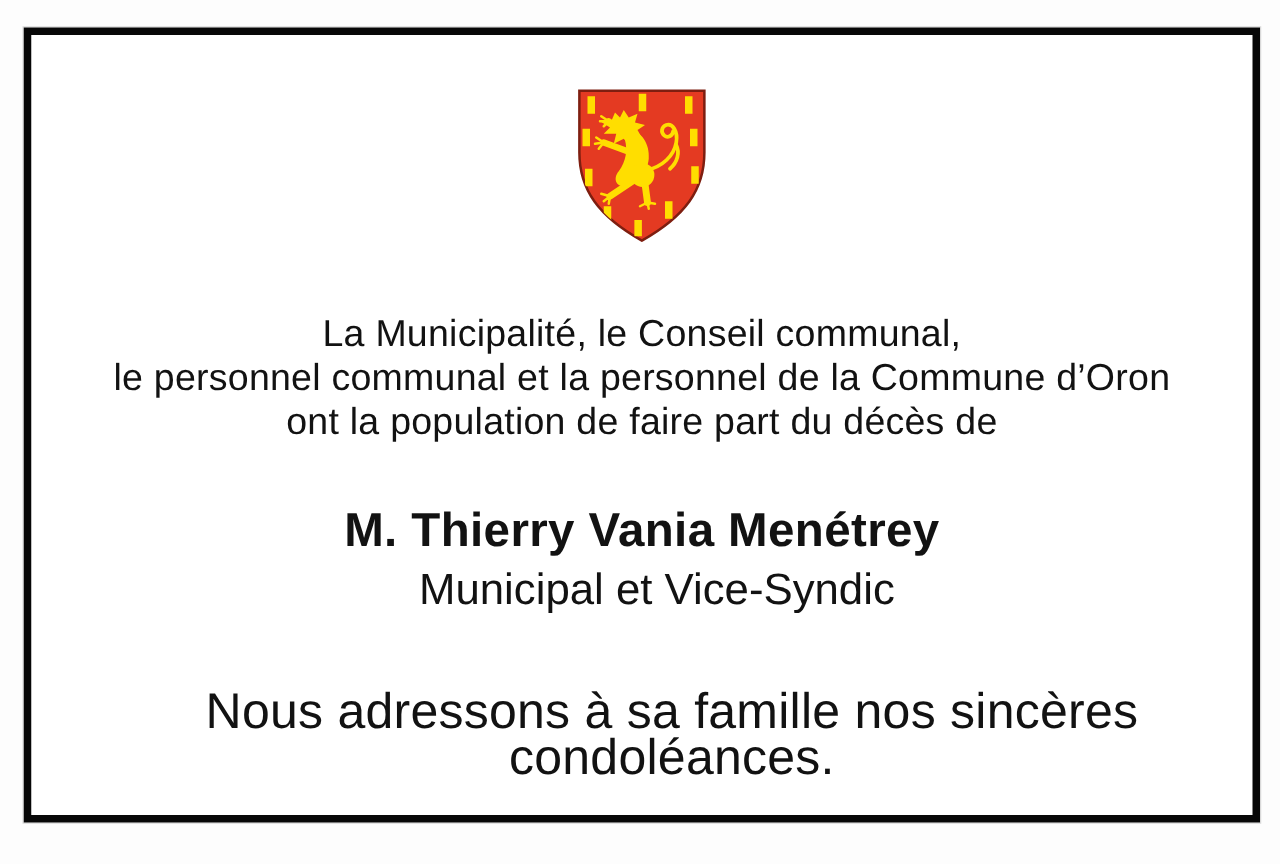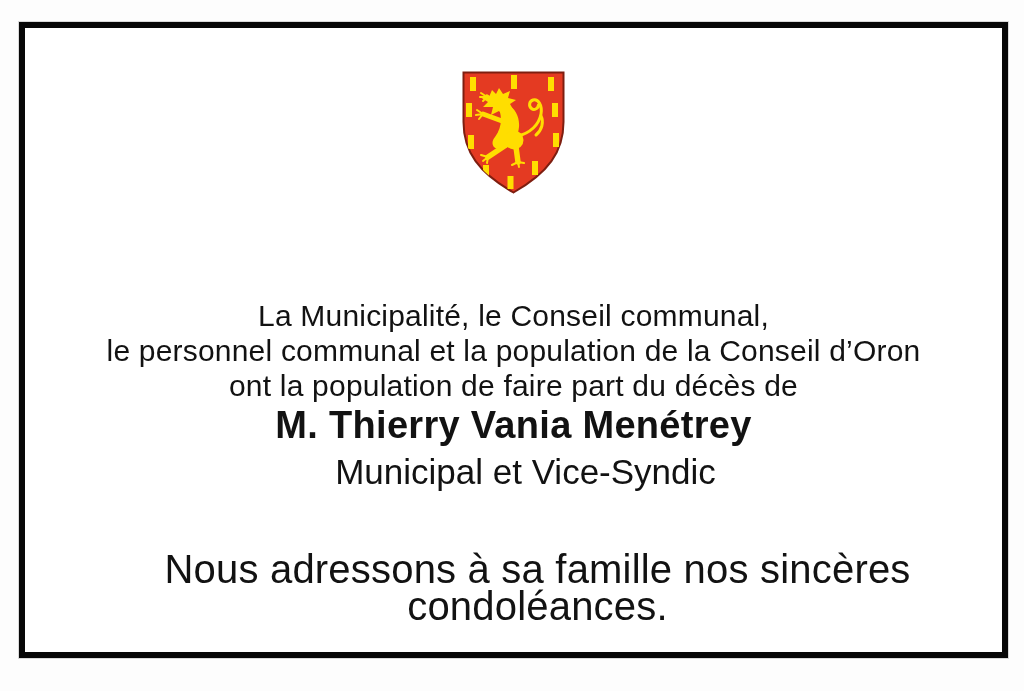--- a/index.html
+++ b/index.html
@@ -15,21 +15,21 @@
     position: absolute;
     left: 19px; top: 22px;
     width: 989px; height: 636px;
     background: #ffffff;
     border: 6px solid #070707;
     box-shadow: 0 0 0 1px #d9d9d9;
   }
   .center-row { position: absolute; left: 0; width: 100%; text-align: center; }
   .crest { top: 42px; }
   .crest svg { display: inline-block; vertical-align: top; }
-  .intro   { top: 222px; font-size: 30px; line-height: 35px; letter-spacing: 0.2px; margin-top: 48px; }
+  .intro   { top: 222px; font-size: 30px; line-height: 35px; letter-spacing: 0.2px; }
   .name    { top: 374px; font-size: 38px; line-height: 46px; font-weight: bold; letter-spacing: 0.3px; }
   .role    { top: 423px; font-size: 35px; line-height: 42px; margin-left: 12px; }
   .closing { top: 523px; font-size: 40px; line-height: 37px; letter-spacing: 0.2px; margin-left: 24px; }
 </style>
 </head>
 <body>
 
 <div class="card">
 
   <div class="center-row crest">
@@ -78,21 +78,21 @@
 
         <path d="M44,34 C53,35 60,45 59,57 C58,68 50,78 40,79 C33,79.5 30,73 35,67 C41,59 42,50 40,42 C39,37 40,33.5 44,34 Z"></path>
 
         <circle cx="54" cy="70" r="9.5"></circle>
       </g>
     </svg>
   </div>
 
   <div class="center-row intro">
     <div>La Municipalité, le Conseil communal,</div>
-    <div>le personnel communal et la population de la Conseil d’Oron</div>
+    <div>le personnel communal et la personnel de la Commune d’Oron</div>
     <div>ont la population de faire part du décès de</div>
   </div>
 
   <div class="center-row name">M. Thierry Vania Menétrey</div>
   <div class="center-row role">Municipal et Vice-Syndic</div>
 
   <div class="center-row closing">
     <div>Nous adressons à sa famille nos sincères condoléances.</div>
   </div>
 

